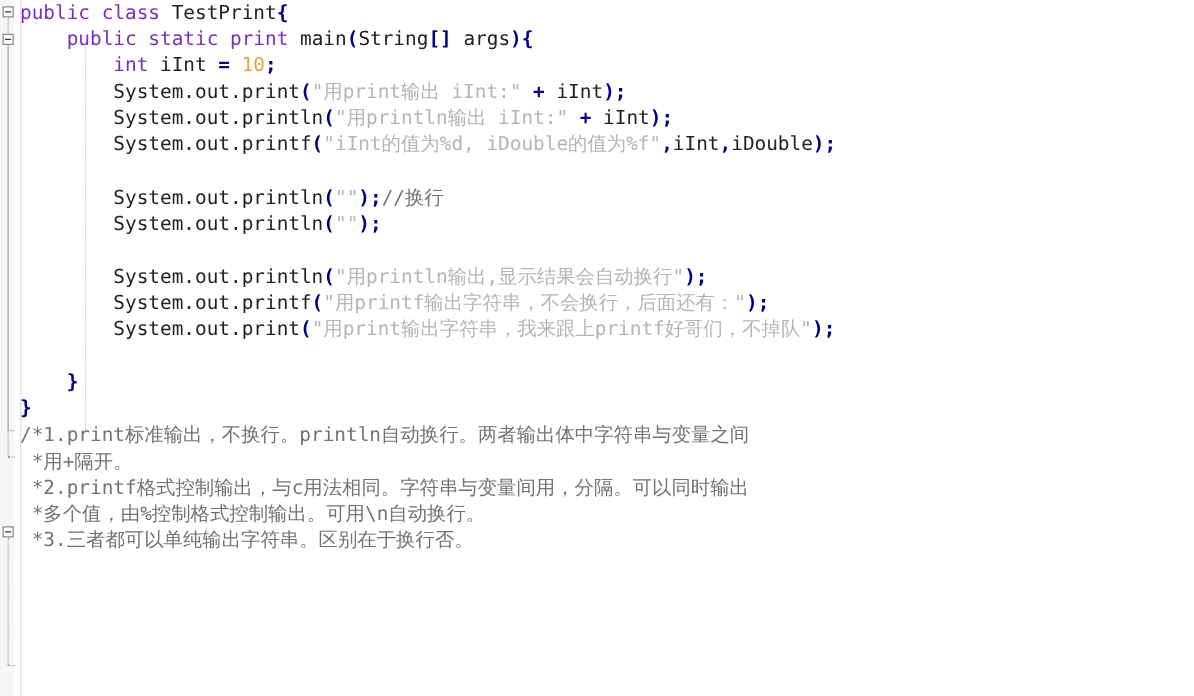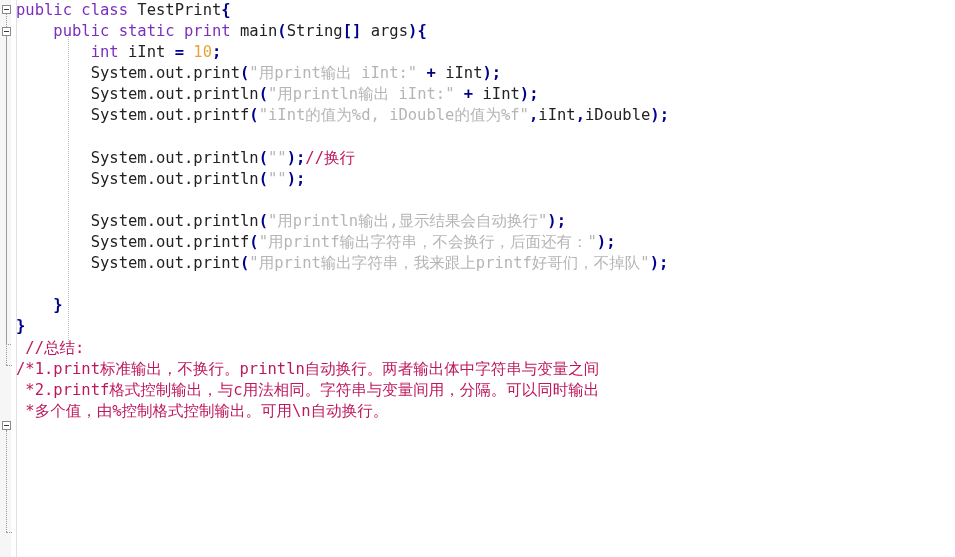--- a/index.html
+++ b/index.html
@@ -98,21 +98,21 @@
     width: 0;
     border-left: 1px dotted #c0c0c0;
   }
 
   
   .kw       { color: #7b2fbe; }          
   .plain    { color: #222222; }
   .num      { color: #e8a33d; }          
   .str      { color: #b5b5b5; }          
   .punct    { color: #00008b; font-weight: bold; }  
-  .cmt      { color: #be185d; }          
+  .cmt      { color: #737373; }          
   .op       { color: #00008b; font-weight: bold; }
 </style>
 </head>
 <body>
 
 <div class="editor">
 
   <div class="gutter"></div>
   <div class="gutter-strip"></div>
 
@@ -141,19 +141,20 @@
       <div class="line"><span class="plain">        </span></div>
       <div class="line"><span class="plain">        </span><span class="plain">System.out.println</span><span class="punct">(</span><span class="str">""</span><span class="punct">);</span><span class="cmt">//换行</span></div>
       <div class="line"><span class="plain">        </span><span class="plain">System.out.println</span><span class="punct">(</span><span class="str">""</span><span class="punct">);</span></div>
       <div class="line"><span class="plain">        </span></div>
       <div class="line"><span class="plain">        </span><span class="plain">System.out.println</span><span class="punct">(</span><span class="str">"用println输出,显示结果会自动换行"</span><span class="punct">);</span></div>
       <div class="line"><span class="plain">        </span><span class="plain">System.out.printf</span><span class="punct">(</span><span class="str">"用printf输出字符串，不会换行，后面还有："</span><span class="punct">);</span></div>
       <div class="line"><span class="plain">        </span><span class="plain">System.out.print</span><span class="punct">(</span><span class="str">"用print输出字符串，我来跟上printf好哥们，不掉队"</span><span class="punct">);</span></div>
       <div class="line">&nbsp;</div>
       <div class="line"><span class="plain">    </span><span class="punct">}</span></div>
       <div class="line"><span class="punct">}</span></div>
-      <div class="line"><span class="cmt"> //总结:</span></div>
       <div class="line"><span class="cmt">/*1.print标准输出，不换行。println自动换行。两者输出体中字符串与变量之间</span></div>
+      <div class="line"><span class="cmt"> *用+隔开。</span></div>
       <div class="line"><span class="cmt"> *2.printf格式控制输出，与c用法相同。字符串与变量间用，分隔。可以同时输出</span></div>
       <div class="line"><span class="cmt"> *多个值，由%控制格式控制输出。可用\n自动换行。</span></div>
+      <div class="line"><span class="cmt"> *3.三者都可以单纯输出字符串。区别在于换行否。</span></div>
     </div>
 
 </div>
 
 </body></html>

